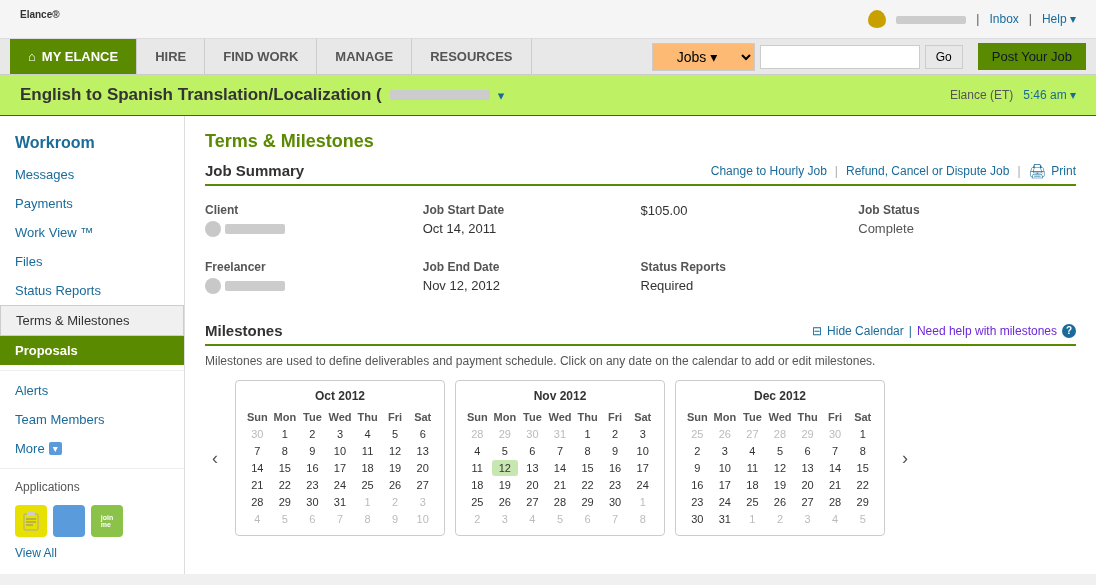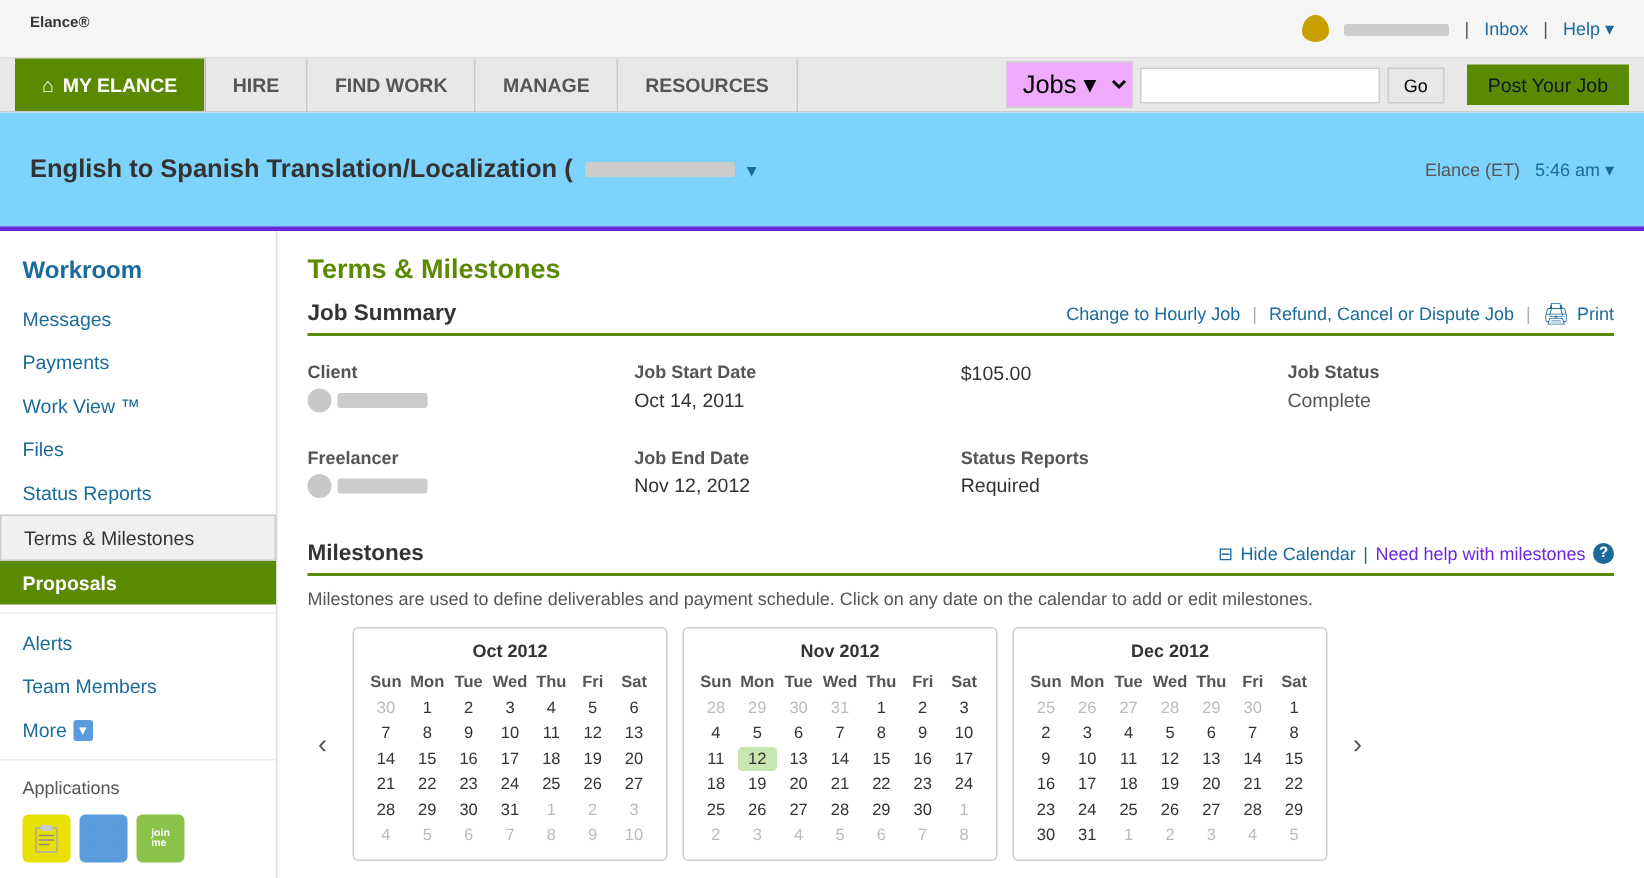--- a/index.html
+++ b/index.html
@@ -40,24 +40,24 @@
     }
     .nav-item.active {
       background: #5a8a00;
       color: white;
       display: flex;
       align-items: center;
       gap: 6px;
     }
     .search-bar { margin-left: auto; display: flex; align-items: center; gap: 5px; }
     .search-select {
-      padding: 4px 6px;
+      padding: 4px 20px;
       border: 1px solid #ccc;
-      background: #f0abfc;
-      font-size: 17px;
+      background: #fdba74;
+      font-size: 14px;
     }
     .search-input {
       padding: 4px 8px;
       border: 1px solid #ccc;
       width: 160px;
       font-size: 12px;
     }
     .go-btn {
       padding: 4px 10px;
       background: #e8e8e8;
@@ -78,23 +78,23 @@
 
     
     .main-container {
       max-width: 1096px;
       margin: 0 auto;
       background: white;
     }
 
     
     .page-header {
-      background: #7dd3fc;
-      padding: 28px 20px;
-      border-bottom: 3px solid #6d28d9;
+      background: #bef264;
+      padding: 10px 20px;
+      border-bottom: 1px solid #6d28d9;
       display: flex;
       align-items: center;
       justify-content: space-between;
     }
     .page-title { font-size: 17px; font-weight: bold; color: #333; }
     .page-title-right { display: flex; align-items: center; gap: 10px; font-size: 12px; color: #555; }
     .timezone { font-size: 12px; color: #555; }
     .time-link { color: #1a6b9a; text-decoration: none; }
 
     

